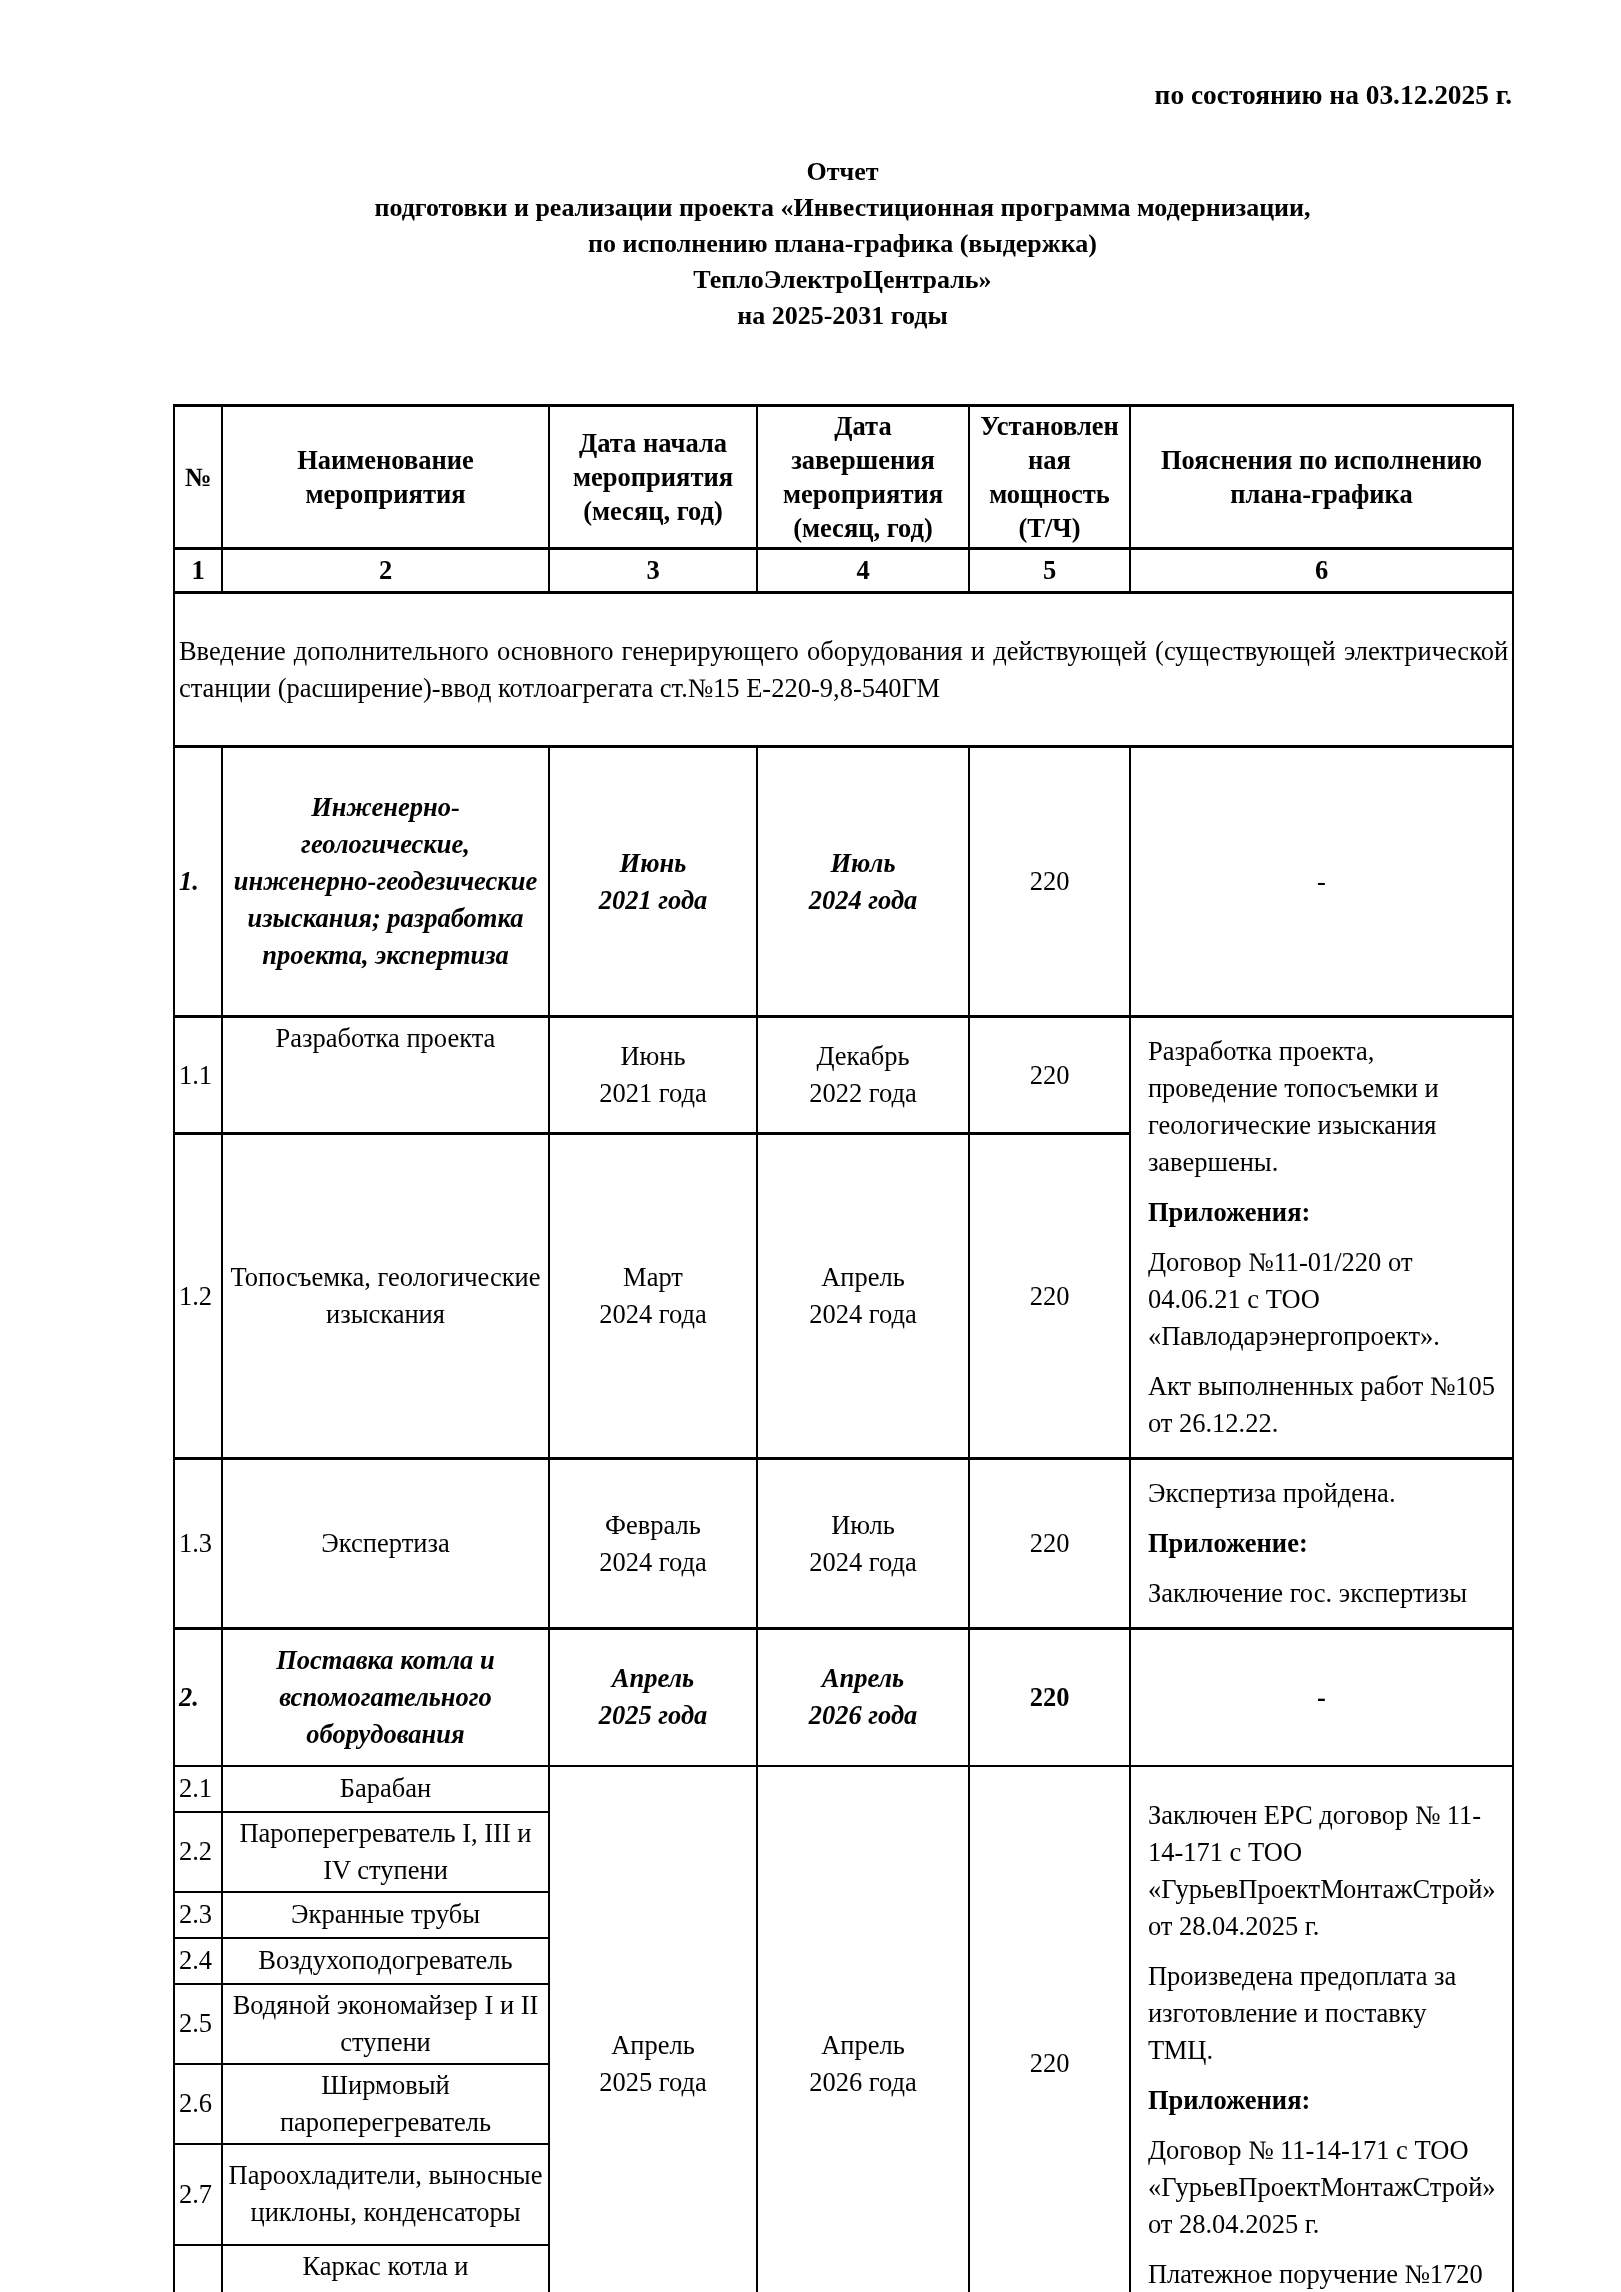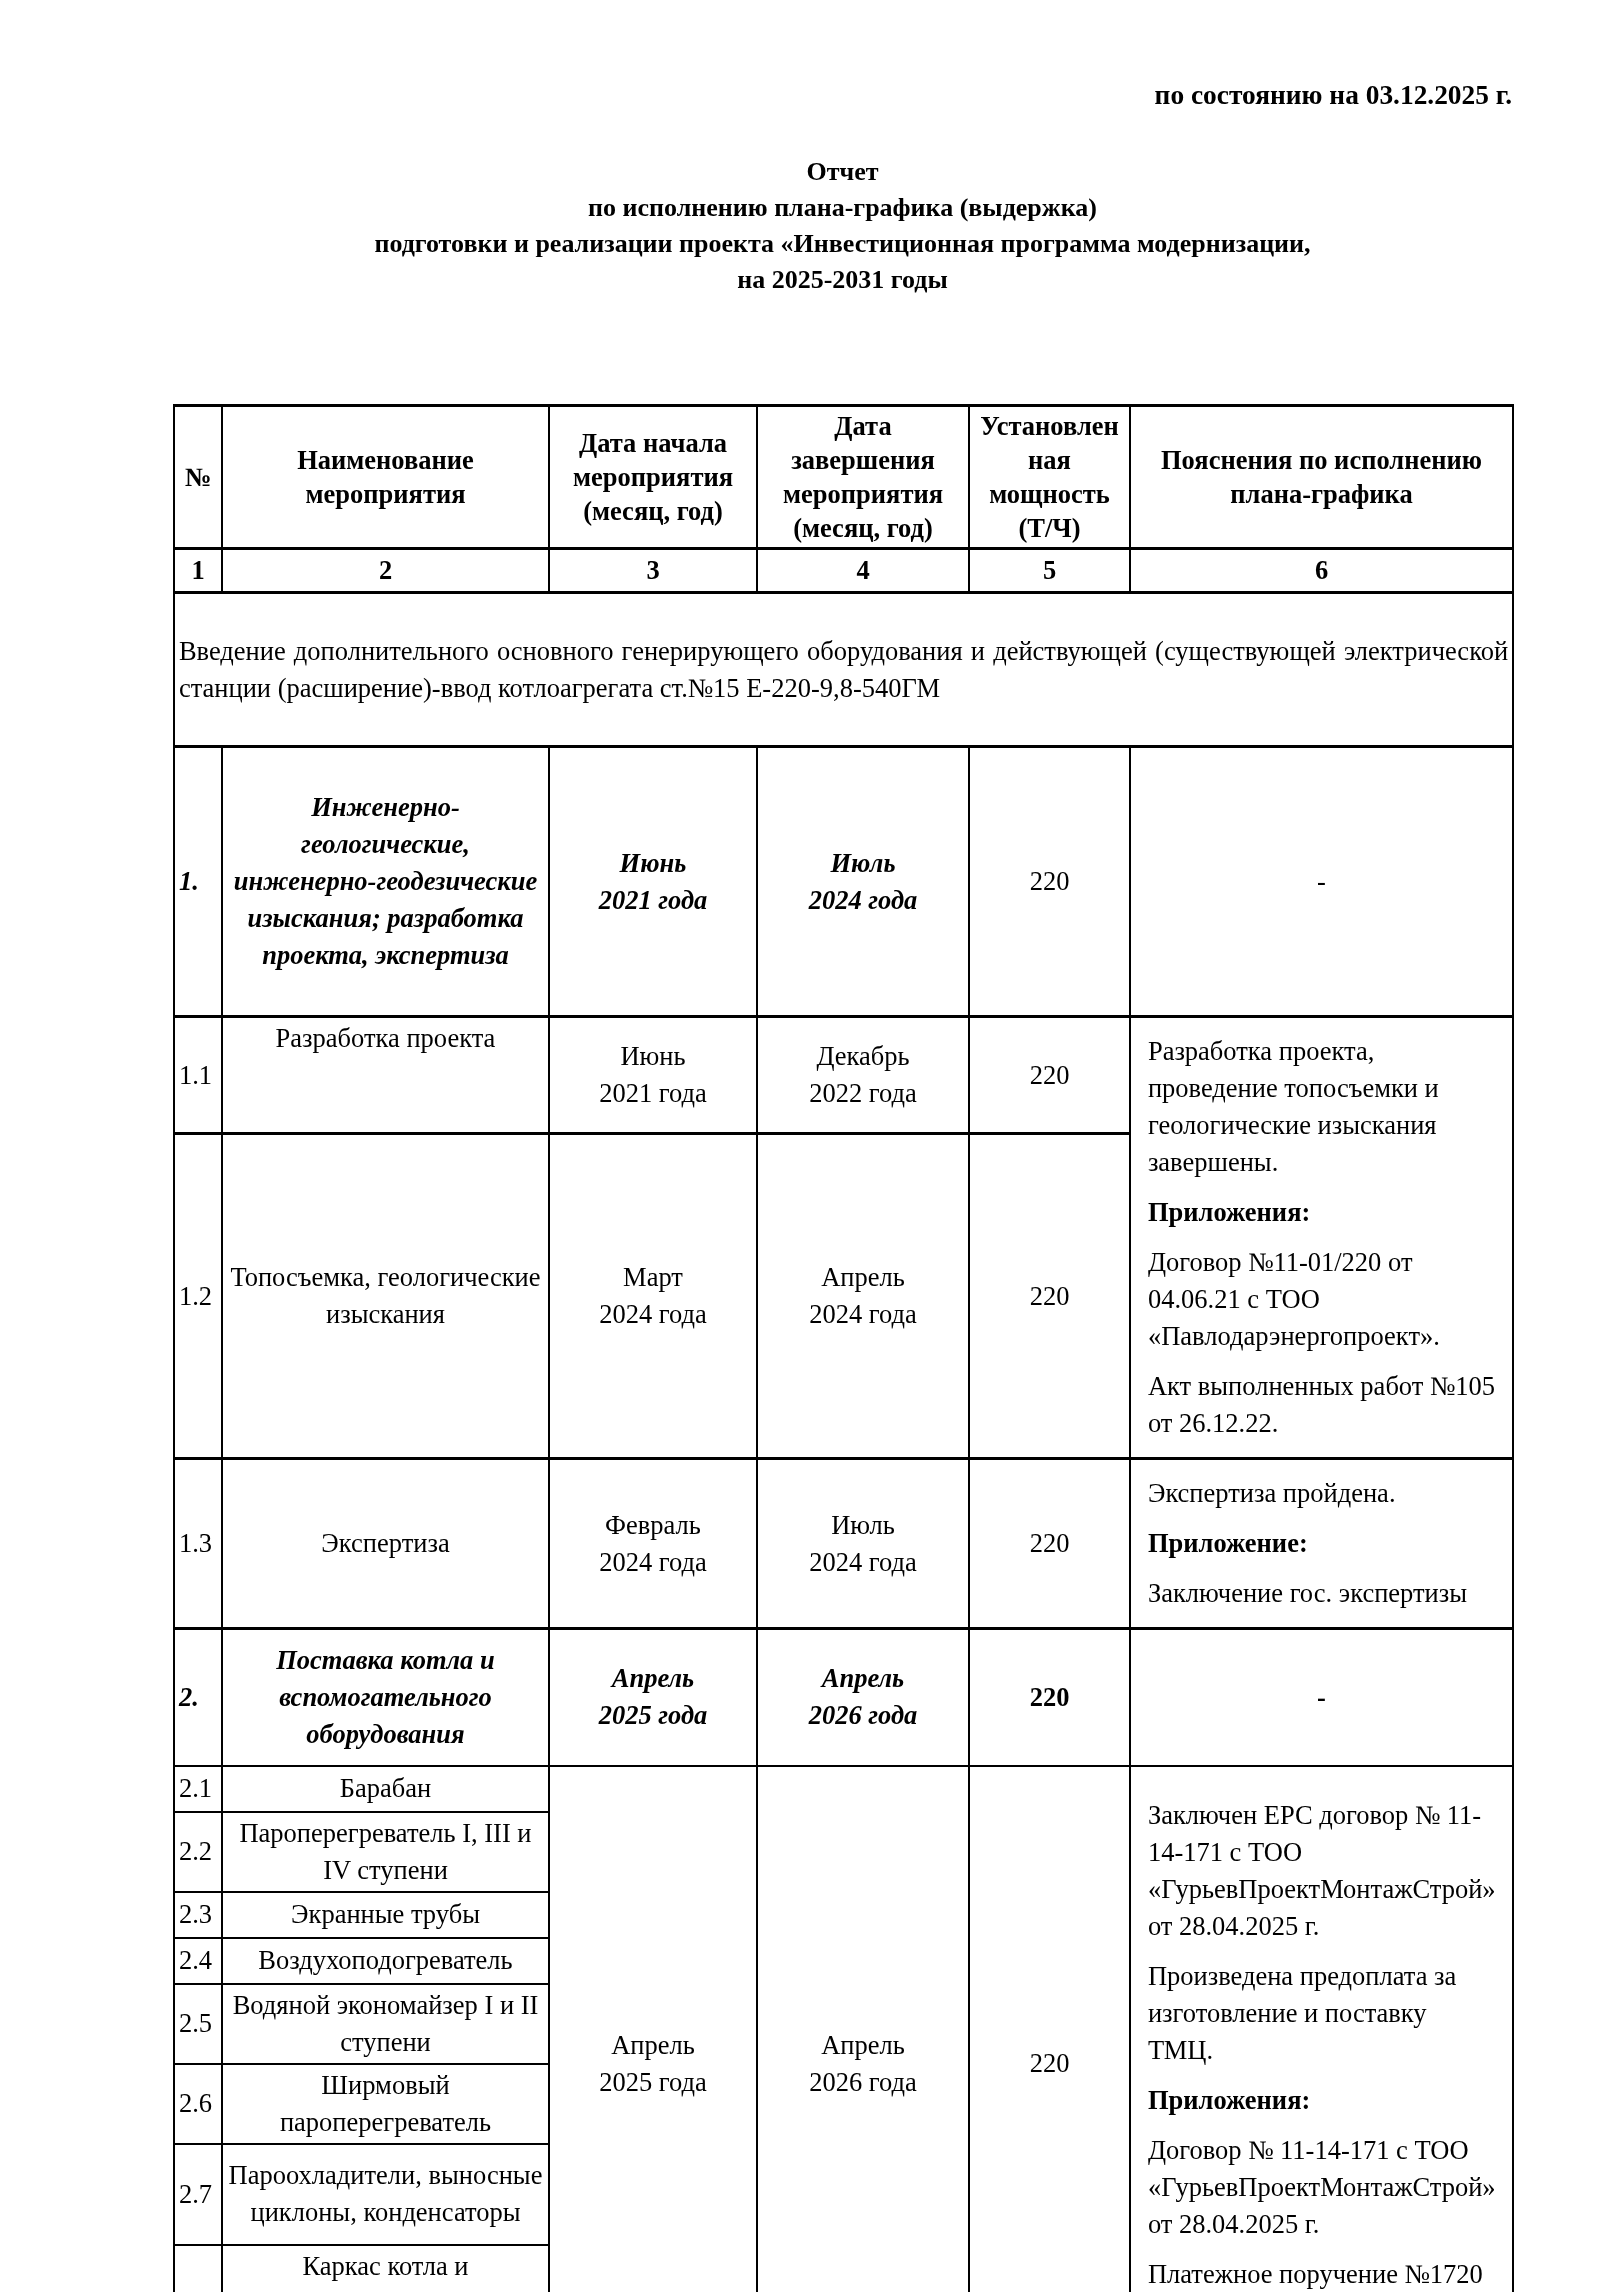--- a/index.html
+++ b/index.html
@@ -55,22 +55,23 @@
   tr.main td.bold-upright{font-style:normal;}
   .para{margin:13px;}
 </style>
 </head>
 <body>
 
 <div class="asof">по состоянию на 03.12.2025 г.</div>
 
 <div class="title">
   <div>Отчет</div>
+  <div>подготовки и реализации проекта «Инвестиционная программа модернизации,</div>
   <div>по исполнению плана-графика (выдержка)</div>
-  <div>подготовки и реализации проекта «Инвестиционная программа модернизации,</div>
+  <div>ТеплоЭлектроЦентраль»</div>
   <div>на 2025-2031 годы</div>
 </div>
 
 <table class="report">
   <colgroup>
     <col style="width:48px">
       <col style="width:327px">
       <col style="width:208px">
     <col style="width:212px">
       <col style="width:161px">

